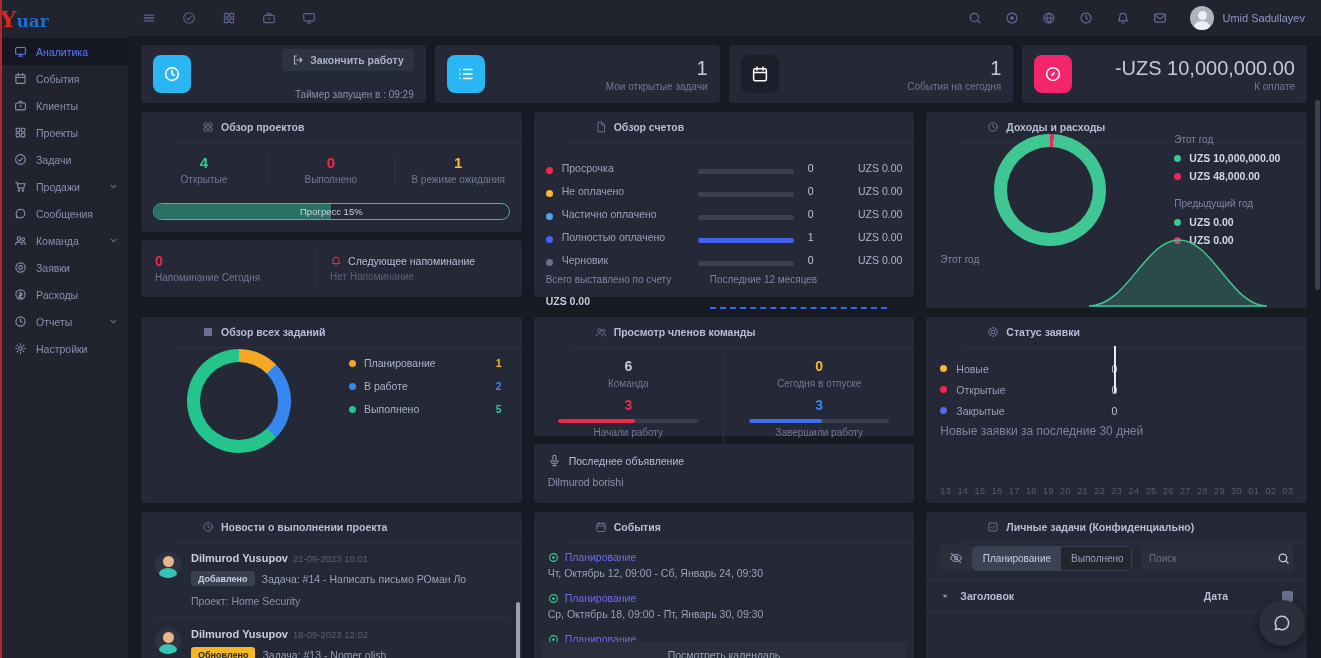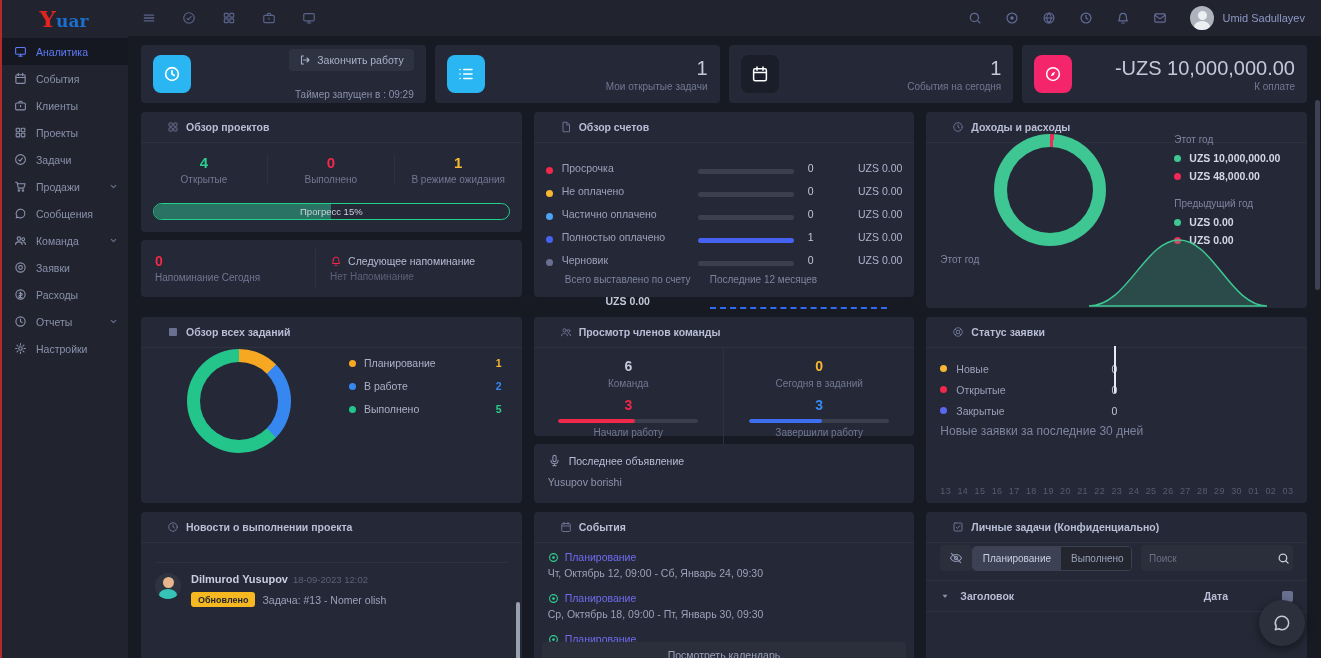--- a/index.html
+++ b/index.html
@@ -18,21 +18,21 @@
   }
   .ic { width:14px; height:14px; flex:none; display:inline-block; vertical-align:middle; }
   .ic svg { width:100%; height:100%; display:block; }
 
   
   .edge { position:fixed; left:0; top:0; bottom:0; width:2px; background:#b22a2a; z-index:60; }
 
   
   .topbar { position:fixed; left:0; top:0; right:0; height:36px; background:var(--bar);
     display:flex; align-items:center; z-index:50; }
-  .logo { width:128px; text-align:center; font-family:"DejaVu Serif", serif; font-weight:bold; }
+  .logo { width:128px; text-align:left; font-family:"DejaVu Serif", serif; font-weight:bold; }
   .logo .l1 { color:#e02424; font-size:23px; }
   .logo .l2 { color:#1b6fd0; font-size:17px; }
   .tb-icons { display:flex; align-items:center; gap:26px; margin-left:14px; color:#5a628c; }
   .tb-right { margin-left:auto; display:flex; align-items:center; gap:23px; margin-right:16px; color:#636c9b; }
   .tb-user { display:flex; align-items:center; gap:8px; cursor:pointer; }
   .avatar { width:24px; height:24px; border-radius:50%; background:#aeb3bd; position:relative; overflow:hidden; }
   .avatar:before { content:""; position:absolute; left:50%; top:5px; width:9px; height:9px; margin-left:-4.5px;
     border-radius:50%; background:#eceef2; }
   .avatar:after { content:""; position:absolute; left:50%; top:15px; width:16px; height:12px; margin-left:-8px;
     border-radius:50%; background:#eceef2; }
@@ -46,35 +46,35 @@
   .side-item.active { background:#151820; color:#5d7bf7; }
   .side-item .chev { margin-left:auto; width:9px; height:9px; color:#6a7190; }
 
   
   .main { position:absolute; left:128px; top:36px; right:0; bottom:0; overflow:hidden;
     padding:9px 14px 0 13px; }
   .row { display:grid; grid-template-columns:1fr 1fr 1fr; gap:12px; margin-bottom:9px; align-items:start; }
   .colstack { display:flex; flex-direction:column; gap:8px; }
 
   .panel { background:var(--panel); border-radius:4px; position:relative; }
-  .phead { display:flex; align-items:center; gap:7px; padding:9px 26px; border-bottom:1px solid var(--line); }
+  .phead { display:flex; align-items:center; gap:7px; padding:9px 26px; border-bottom:1px solid var(--line);margin-left:35px; }
   .phead .ic { width:12px; height:12px; color:#6a7190; }
   .phead .ptitle { font-size:10.5px; font-weight:bold; color:var(--title); }
 
   
   .cards { display:grid; grid-template-columns:repeat(4,1fr); gap:9px; height:58px; margin-bottom:9px; }
   .card { background:var(--panel); border-radius:4px; display:flex; align-items:center; padding:0 12px; }
   .card .cicon { width:38px; height:38px; border-radius:8px; display:flex; align-items:center; justify-content:center; color:#fff; }
   .card .cicon .ic { width:18px; height:18px; }
   .card .cright { margin-left:auto; text-align:right; }
   .card .cval { font-size:20px; color:var(--txt); line-height:1.1; }
   .card .cval.money { font-size:20px; }
   .card .clabel { font-size:10px; color:var(--mut); margin-top:2px; }
   .btn-end { background:#2e3342; border:none; border-radius:4px; color:#aab2c8; font-size:10.5px;
-    padding:5px 10px; display:inline-flex; align-items:center; gap:6px; cursor:pointer; font-family:inherit; }
+    padding:5px 10px; display:inline-flex; align-items:center; gap:6px; cursor:pointer; font-family:inherit;font-weight:bold; }
   .btn-end .ic { width:12px; height:12px; }
   .timer-note { font-size:10px; color:var(--mut2); margin-top:18px; }
 
   
   .proj-stats { display:grid; grid-template-columns:1fr 1fr 1fr; padding:11px 0 6px; }
   .proj-stat { text-align:center; border-right:1px solid var(--line); }
   .proj-stat:last-child { border-right:none; }
   .proj-stat .v { font-size:15px; font-weight:bold; }
   .proj-stat .l { font-size:10px; color:var(--mut); margin-top:3px; }
   .v-green{color:var(--green);} .v-red{color:var(--red);} .v-yellow{color:var(--yellow);}
@@ -97,21 +97,21 @@
   
   .inv-body { padding:8px 12px 0; }
   .inv-row { display:flex; align-items:flex-end; height:23px; }
   .dot { width:7px; height:7px; border-radius:50%; flex:none; }
   .inv-row .lbl { margin-left:9px; color:#9aa1b9; font-size:10.5px; width:130px; }
   .inv-row .bar { width:96px; height:5px; border-radius:3px; background:#3b404e; margin-left:6px; }
   .inv-row .bar.full { background:#4662f0; }
   .inv-row .cnt { width:42px; margin-left:14px; color:var(--txt); font-size:10.5px; }
   .inv-row .amt { margin-left:auto; color:#aeb5cc; font-size:10.5px; }
   .inv-foot { display:flex; padding:8px 12px 0; }
-  .inv-foot .c1 { width:46%;text-align:center; }
+  .inv-foot .c1 { width:46%; }
   .inv-foot .cap { color:#7d84a0; font-size:10px; }
   .inv-foot .tot { color:var(--txt); font-weight:bold; font-size:10.5px; margin-top:10px; }
   .dashline { margin-top:22px; width:92%; border-top:2px dashed #2f6bf0; }
 
   
   .donut { border-radius:50%; position:relative; }
   .donut:after { content:""; position:absolute; border-radius:50%; background:var(--panel); inset:13px; }
   .ie-donut { width:112px; height:112px; position:absolute; left:68px; top:22px;
     background:conic-gradient(#f02858 0 4deg, #3ec793 4deg 360deg); }
   .ie-legend { position:absolute; left:248px; top:22px; }
@@ -690,21 +690,21 @@
             </span>
           <span class="ptitle">Просмотр членов команды</span>
         </div>
         <div class="team-grid">
           <div class="team-cell brd">
               <div class="v v-white">6</div>
               <div class="l">Команда</div>
             </div>
           <div class="team-cell">
               <div class="v v-yellow">0</div>
-              <div class="l">Сегодня в заданий</div>
+              <div class="l">Сегодня в отпуске</div>
             </div>
           <div class="team-cell brd" style="padding-top:2px">
               <div class="v v-red">3</div>
               <div class="mini-bar">
                 <i style="width:55%;background:#f0284a"></i>
               </div>
               <div class="l">Начали работу</div>
             </div>
           <div class="team-cell" style="padding-top:2px">
               <div class="v v-blue">3</div>
@@ -718,21 +718,21 @@
       <section class="panel ann" style="height:59px">
         <div class="t">
           <span class="ic">
               <svg viewBox="0 0 24 24" fill="none" stroke="currentColor" stroke-width="2" stroke-linecap="round" stroke-linejoin="round">
                 <rect x="9" y="2.5" width="6" height="11.5" rx="3"></rect>
                 <path d="M5.5 11.5a6.5 6.5 0 0013 0M12 18v3.5M9 21.5h6"></path>
               </svg>
             </span>
           <span>Последнее объявление</span>
         </div>
-        <div class="x">Yusupov borishi</div>
+        <div class="x">Dilmurod borishi</div>
       </section>
     </div>
 
     <section class="panel" style="height:186px">
       <div class="phead">
         <span class="ic">
             <svg viewBox="0 0 24 24" fill="none" stroke="currentColor" stroke-width="2">
               <circle cx="12" cy="12" r="8.5"></circle>
               <circle cx="12" cy="12" r="3.5"></circle>
               <path d="M6 6l3.5 3.5M18 6l-3.5 3.5M6 18l3.5-3.5M18 18l-3.5-3.5"></path>
@@ -768,20 +768,31 @@
       <div class="phead">
         <span class="ic">
             <svg viewBox="0 0 24 24" fill="none" stroke="currentColor" stroke-width="2" stroke-linecap="round">
               <circle cx="12" cy="12" r="8.5"></circle>
               <path d="M12 7.5V12l3 2"></path>
             </svg>
           </span>
         <span class="ptitle">Новости о выполнении проекта</span>
       </div>
       <div class="news-body">
+        <div class="news-entry">
+          <span class="n-avatar"></span>
+          <div class="n-c">
+            <div><span class="n-name">Dilmurod Yusupov</span><span class="n-time">21-09-2023 10:01</span></div>
+            <div class="n-line">
+                <span class="badge dark">Добавлено</span>
+                <span class="n-task">Задача: #14 - Написать письмо РОман Ло</span>
+              </div>
+            <div class="n-proj">Проект: Home Security</div>
+          </div>
+        </div>
         <div class="n-div"></div>
         <div class="news-entry">
           <span class="n-avatar"></span>
           <div class="n-c">
             <div><span class="n-name">Dilmurod Yusupov</span><span class="n-time">18-09-2023 12:02</span></div>
             <div class="n-line">
                 <span class="badge yellow">Обновлено</span>
                 <span class="n-task">Задача: #13 - Nomer olish</span>
               </div>
 

